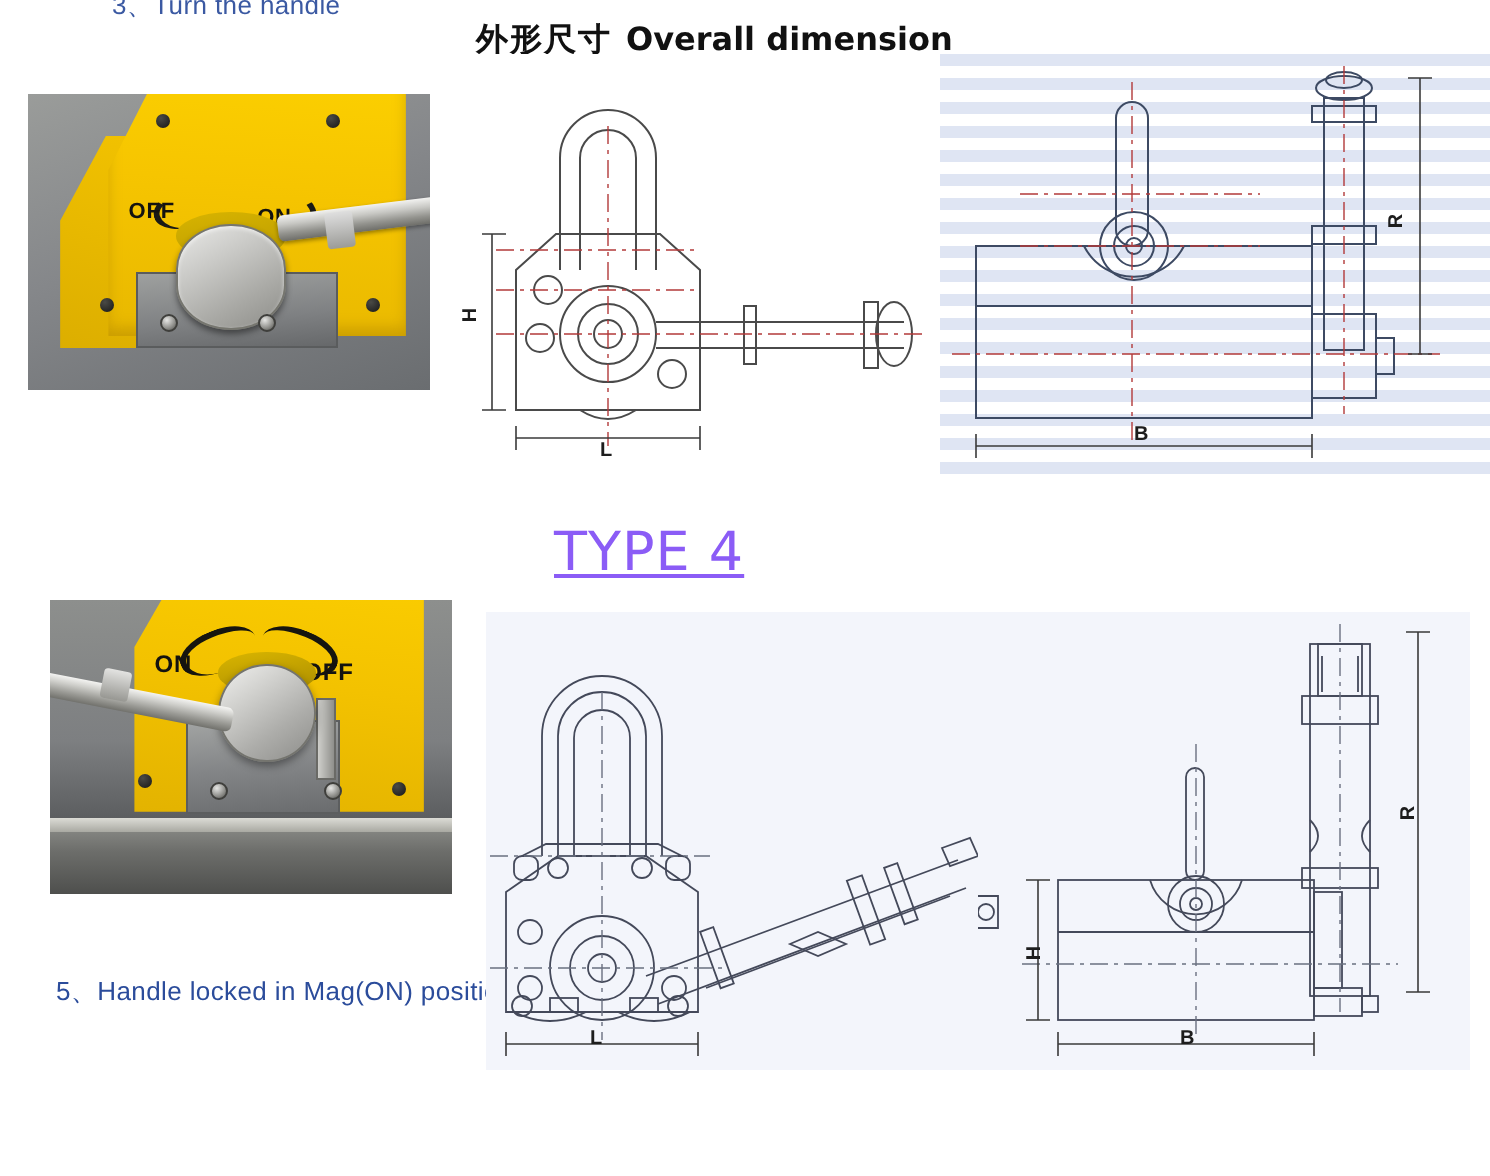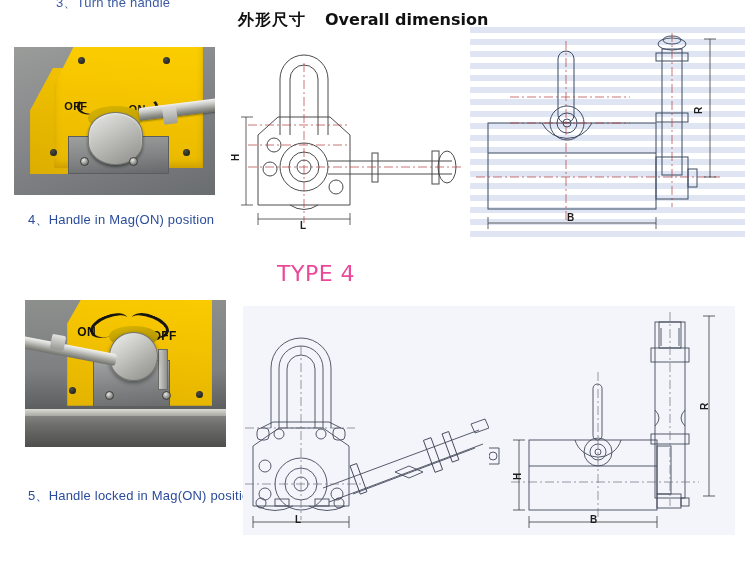--- a/index.html
+++ b/index.html
@@ -11,29 +11,30 @@
   .abs { position:absolute; }
 
   
   .step-caption {
     color:#2b4c9b; font-size:13px; font-family:"Liberation Sans", sans-serif;
     white-space:nowrap; letter-spacing:.2px;
   }
 
   
   .type-label {
-    color:#ec4899; font-size:22px; font-weight:500;
+    color:#8b5cf6; font-size:27px; font-weight:500;
     font-family:"DejaVu Sans", sans-serif; letter-spacing:.5px;
     white-space:nowrap;
+    text-decoration:underline;
   }
 
   
   .section-header { font-size:16px; color:#111; white-space:nowrap; }
   .section-header .cn { font-family:"DejaVu Sans", sans-serif; font-weight:700; letter-spacing:1px; }
-  .section-header .en { font-family:"DejaVu Sans", sans-serif; font-weight:600; margin-left:19px; }
+  .section-header .en { font-family:"DejaVu Sans", sans-serif; font-weight:600; margin-left:7px; }
 
   
   .photo { overflow:hidden; background:#6e7175; }
 
   .ph1-bg {
     position:absolute; inset:0;
     background:
       linear-gradient(180deg,#8b8d8c 0%,#7b7e80 38%,#6f7274 60%,#5e6163 100%);
   }
   .ph1-table {
@@ -211,21 +212,20 @@
     <div class="ph1-rod-j"></div>
 
     <div class="ph1-screw" style="left:32%; top:7%;"></div>
     <div class="ph1-screw" style="left:74%; top:7%;"></div>
     <div class="ph1-screw" style="left:18%; top:69%;"></div>
     <div class="ph1-screw" style="left:84%; top:69%;"></div>
     <div class="ph1-bolt" style="left:33%; top:74%;"></div>
     <div class="ph1-bolt" style="left:57%; top:74%;"></div>
   </div>
 
-  <div class="abs step-caption" style="left:28px; top:211px;">4、Handle in Mag(ON) position</div>
 
   <div class="abs panel-plain" style="left:232px; top:27px; width:240px; height:216px;">
     <div class="dwg">
       <svg viewBox="0 0 240 216" preserveAspectRatio="none">
         <g fill="none" stroke="#4a4a4a" stroke-width="1">
 
           <path d="M48,108 L48,52 A24,24 0 0 1 96,52 L96,108"></path>
           <path d="M58,108 L58,52 A14,14 0 0 1 86,52 L86,108"></path>
 
           <path d="M26,178 L26,108 L46,90 L98,90 L118,108 L118,178 Z"></path>

